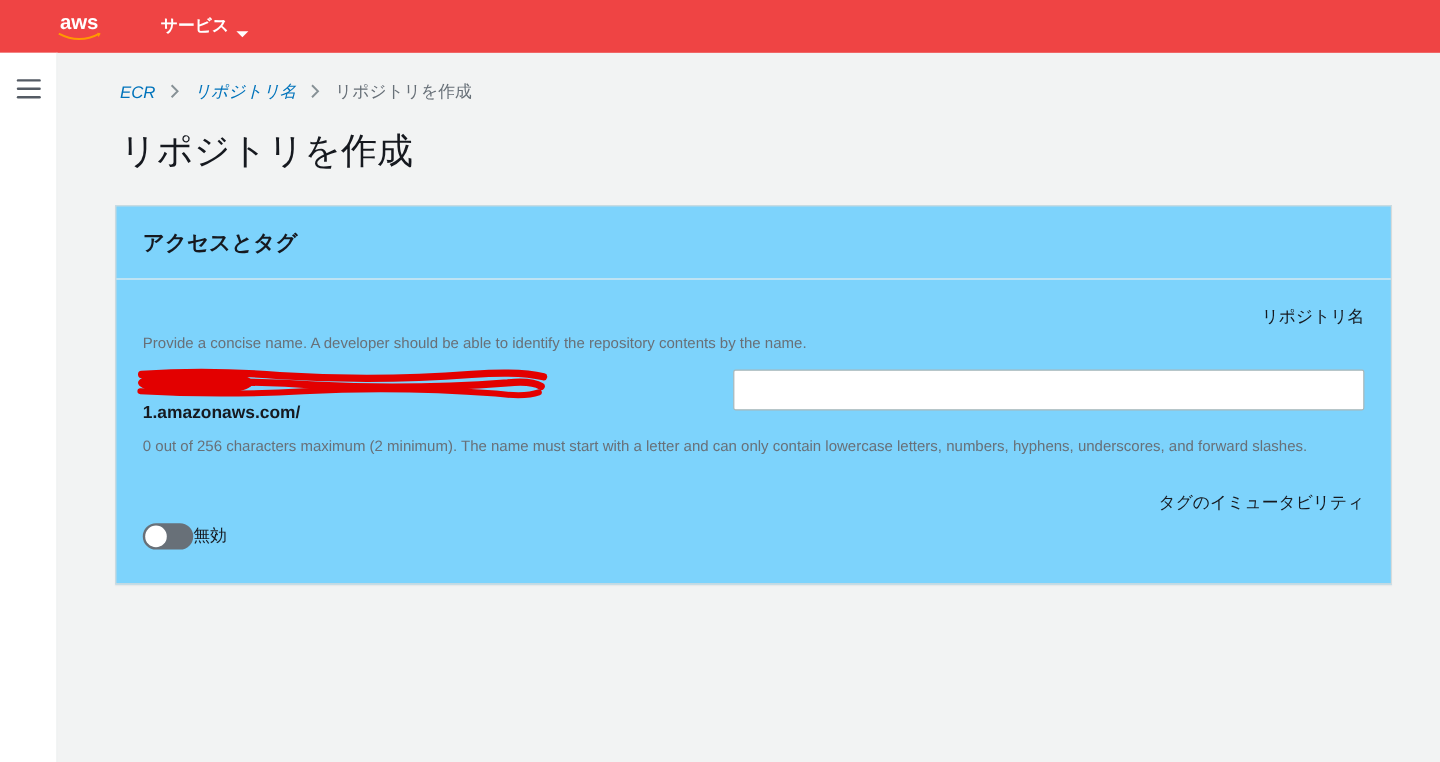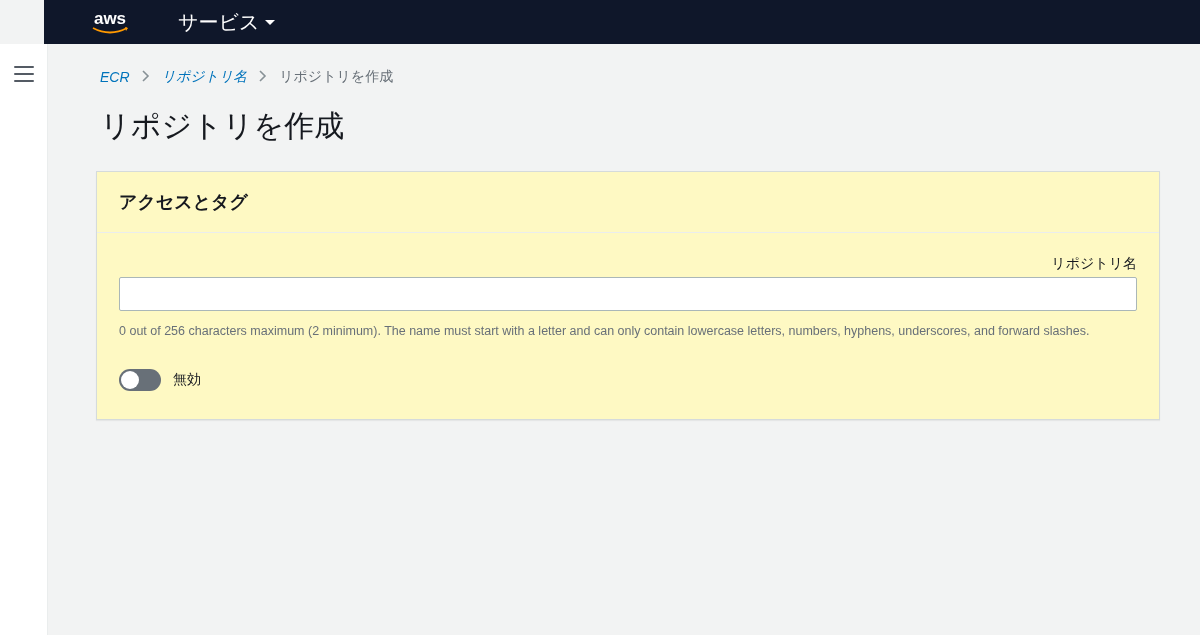--- a/index.html
+++ b/index.html
@@ -9,26 +9,25 @@
     }
     body {
       font-family: "Amazon Ember", "Helvetica Neue", Arial, sans-serif;
       background: #f2f3f3;
       color: #16191f;
       width: 1200px;
       height: 635px;
       overflow: hidden;
     }
     .top-nav {
-      background: #0f172a;
+      background: #ef4444;
       height: 44px;
       display: flex;
       align-items: center;
       padding: 0 20px;
-      margin-left: 44px;
     }
     .aws-logo {
       color: #ff9900;
       font-size: 20px;
       font-weight: bold;
       letter-spacing: -0.5px;
       margin-left: 28px;
       margin-right: 50px;
       display: flex;
       flex-direction: column;
@@ -40,25 +39,26 @@
       font-weight: bold;
       letter-spacing: 0px;
     }
     .aws-logo-smile {
       width: 36px;
       height: 8px;
       margin-top: -2px;
     }
     .services-menu {
       color: #fff;
-      font-size: 20px;
-      display: flex;
-      align-items: center;
+      font-size: 14px;
+      display: flex;
+      align-items: flex-end;
       gap: 6px;
       cursor: pointer;
+      font-weight: bold;
     }
     .triangle-down {
       width: 0;
       height: 0;
       border-left: 5px solid transparent;
       border-right: 5px solid transparent;
       border-top: 5px solid #fff;
     }
     .body-container {
       display: flex;
@@ -111,21 +111,21 @@
       color: #687078;
     }
     .page-title {
       font-size: 30px;
       font-weight: 400;
       color: #16191f;
       margin-bottom: 24px;
       padding-left: 4px;
     }
     .panel {
-      background: #fef9c3;
+      background: #7dd3fc;
       border: 1px solid #d5dbdb;
       border-radius: 0;
       box-shadow: 0 1px 1px rgba(0,0,0,0.05);
     }
     .panel-header {
       padding: 18px 22px;
       border-bottom: 1px solid #eaeded;
     }
     .panel-header h2 {
       font-size: 18px;
@@ -187,22 +187,21 @@
       outline: none;
     }
     .constraint-text {
       font-size: 12.5px;
       color: #687078;
       line-height: 1.6;
     }
     .toggle-row {
       display: flex;
       align-items: center;
-      gap: 12px;
-      margin-top: 20px;
+      margin-top: 8px;
     }
     .toggle {
       width: 42px;
       height: 22px;
       background: #687078;
       border-radius: 11px;
       position: relative;
       cursor: pointer;
     }
     .toggle-knob {
@@ -264,27 +263,40 @@
 
     <h1 class="page-title">リポジトリを作成</h1>
 
     <div class="panel">
       <div class="panel-header">
         <h2>アクセスとタグ</h2>
       </div>
       <div class="panel-body">
         <div class="field-group">
           <div class="field-label">リポジトリ名</div>
+          <div class="field-help">Provide a concise name. A developer should be able to identify the repository contents by the name.</div>
           <div class="repo-name-row">
+            <div class="prefix-block">
+              <div class="redacted">
+                <svg width="350" height="32" viewBox="0 0 350 32">
+                  <path d="M 5 8 Q 60 4 120 9 Q 200 14 280 8 Q 320 5 340 10" stroke="#e30000" stroke-width="6" fill="none" stroke-linecap="round"></path>
+                  <path d="M 8 16 Q 80 12 150 17 Q 230 21 310 15 Q 330 13 338 18" stroke="#e30000" stroke-width="6" fill="none" stroke-linecap="round"></path>
+                  <path d="M 4 22 Q 70 26 140 22 Q 220 18 300 24 Q 325 27 336 23" stroke="#e30000" stroke-width="5" fill="none" stroke-linecap="round"></path>
+                  <ellipse cx="50" cy="15" rx="48" ry="11" fill="#e30000"></ellipse>
+                </svg>
+              </div>
+              <div class="prefix-suffix">1.amazonaws.com/</div>
+            </div>
             <input type="text" class="name-input" value="" style="">
           </div>
           <div class="constraint-text">0 out of 256 characters maximum (2 minimum). The name must start with a letter and can only contain lowercase letters, numbers, hyphens, underscores, and forward slashes.</div>
         </div>
 
         <div class="field-group" style="margin-bottom:0">
+          <div class="field-label">タグのイミュータビリティ</div>
           <div class="toggle-row">
             <div class="toggle">
               <div class="toggle-knob"></div>
             </div>
             <span class="toggle-label">無効</span>
           </div>
         </div>
       </div>
     </div>
   </div>

